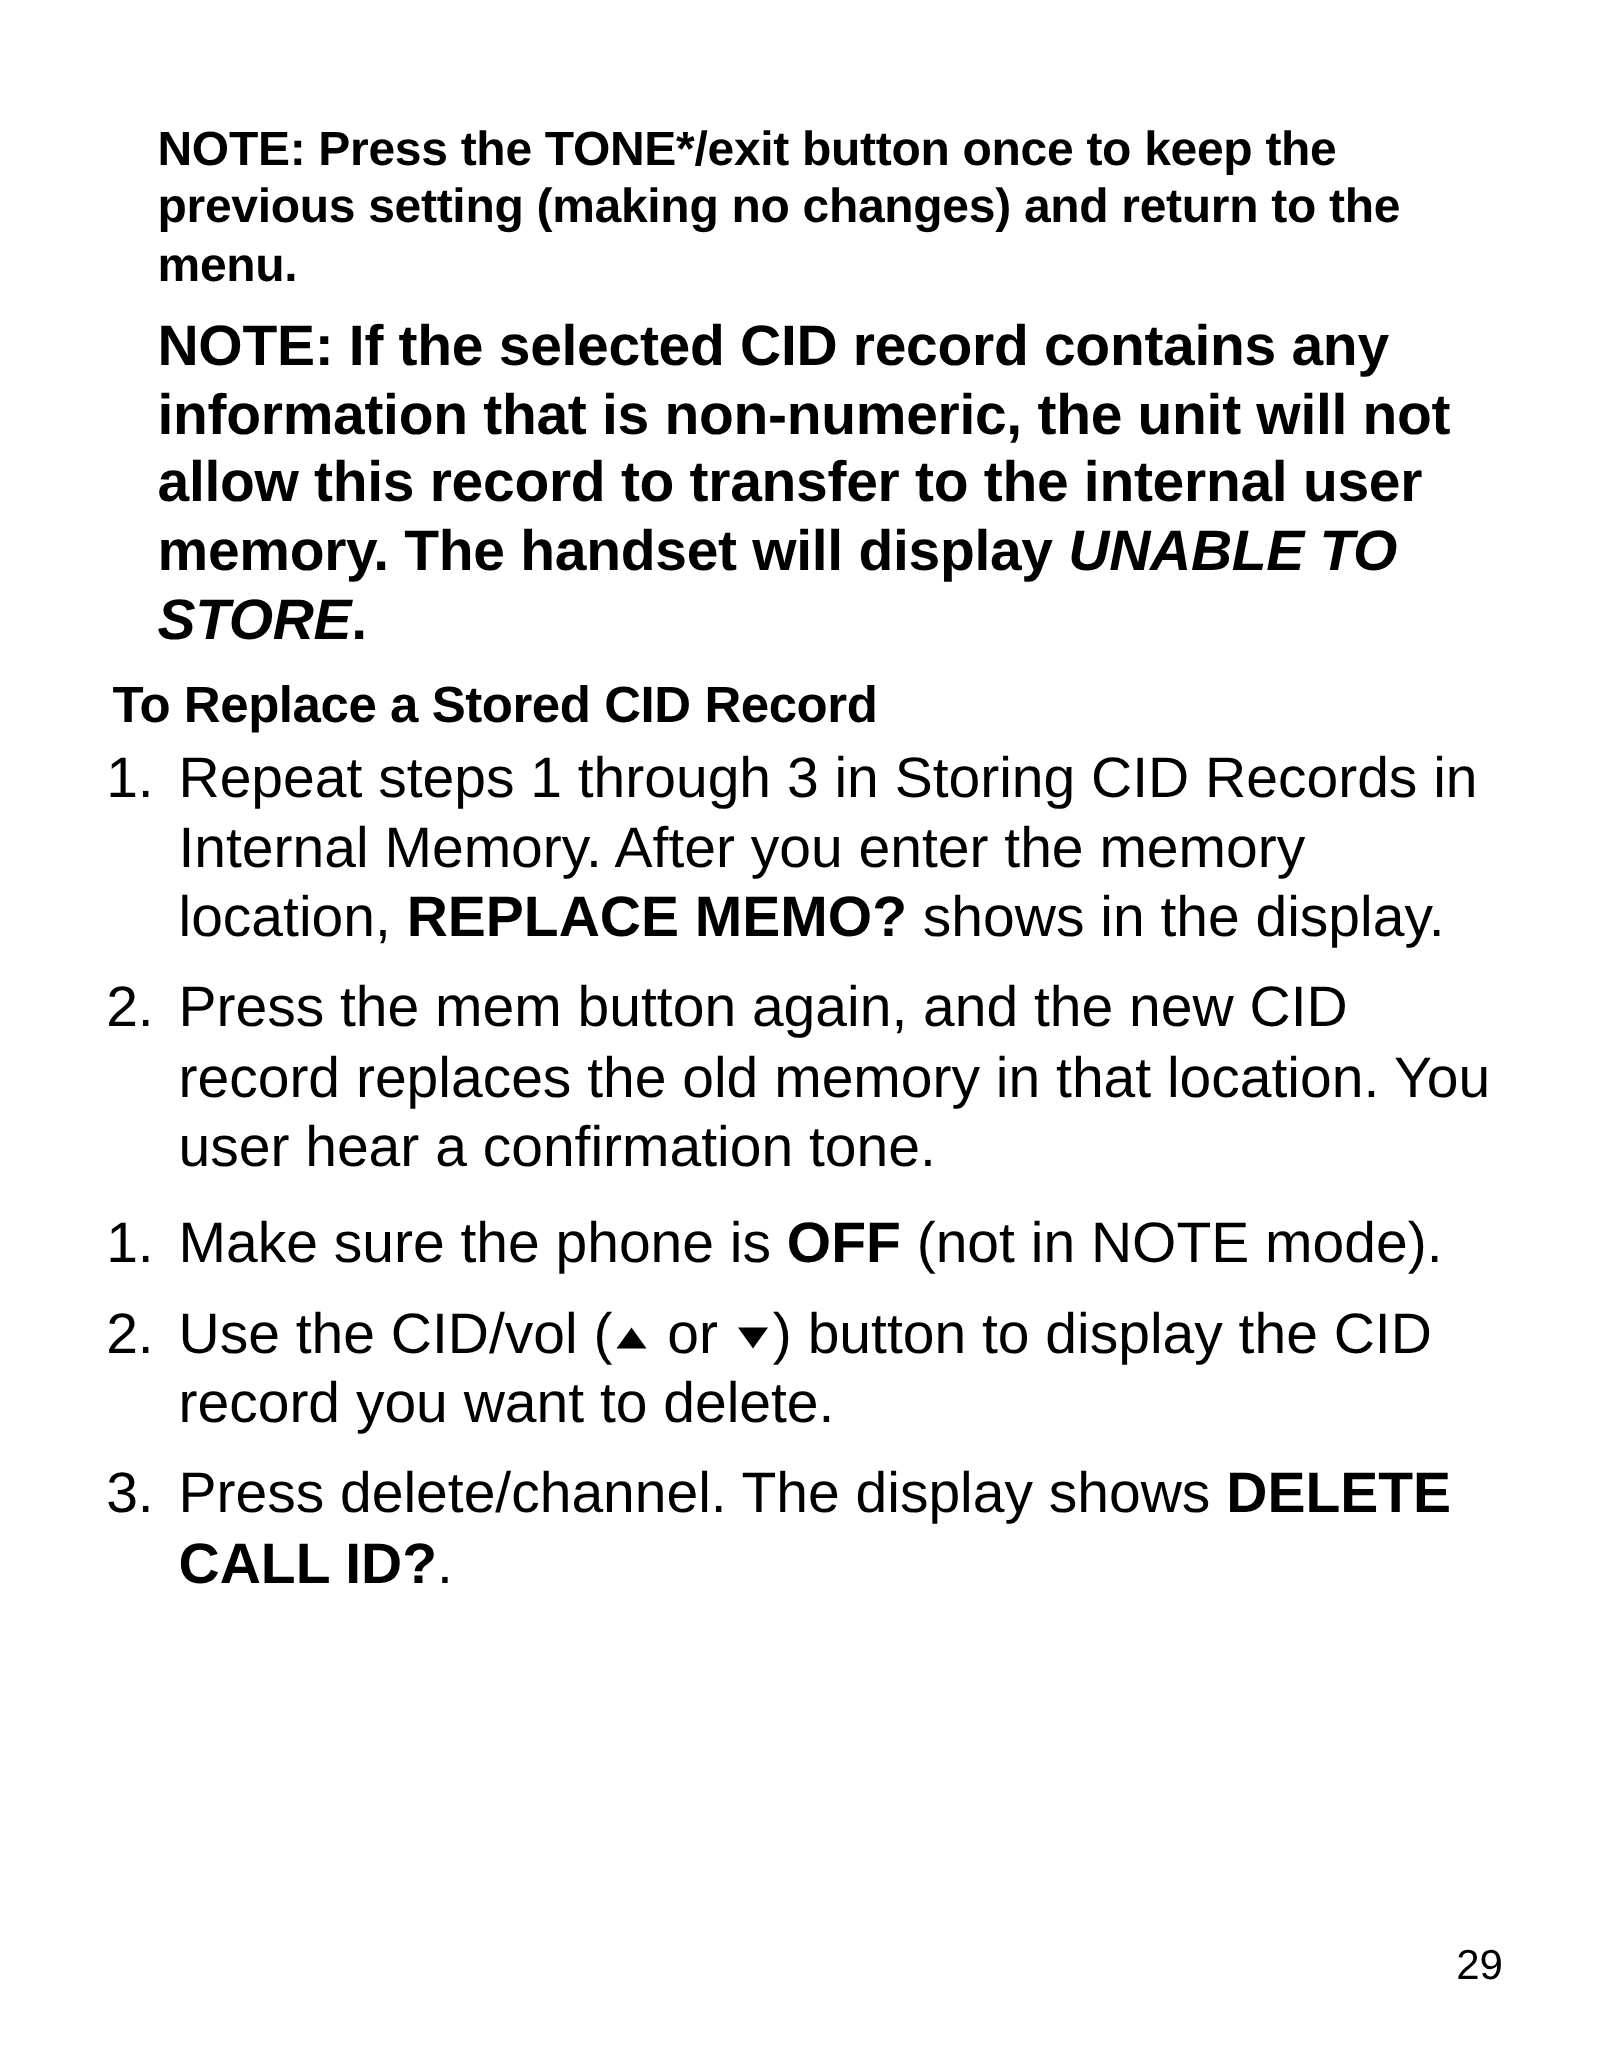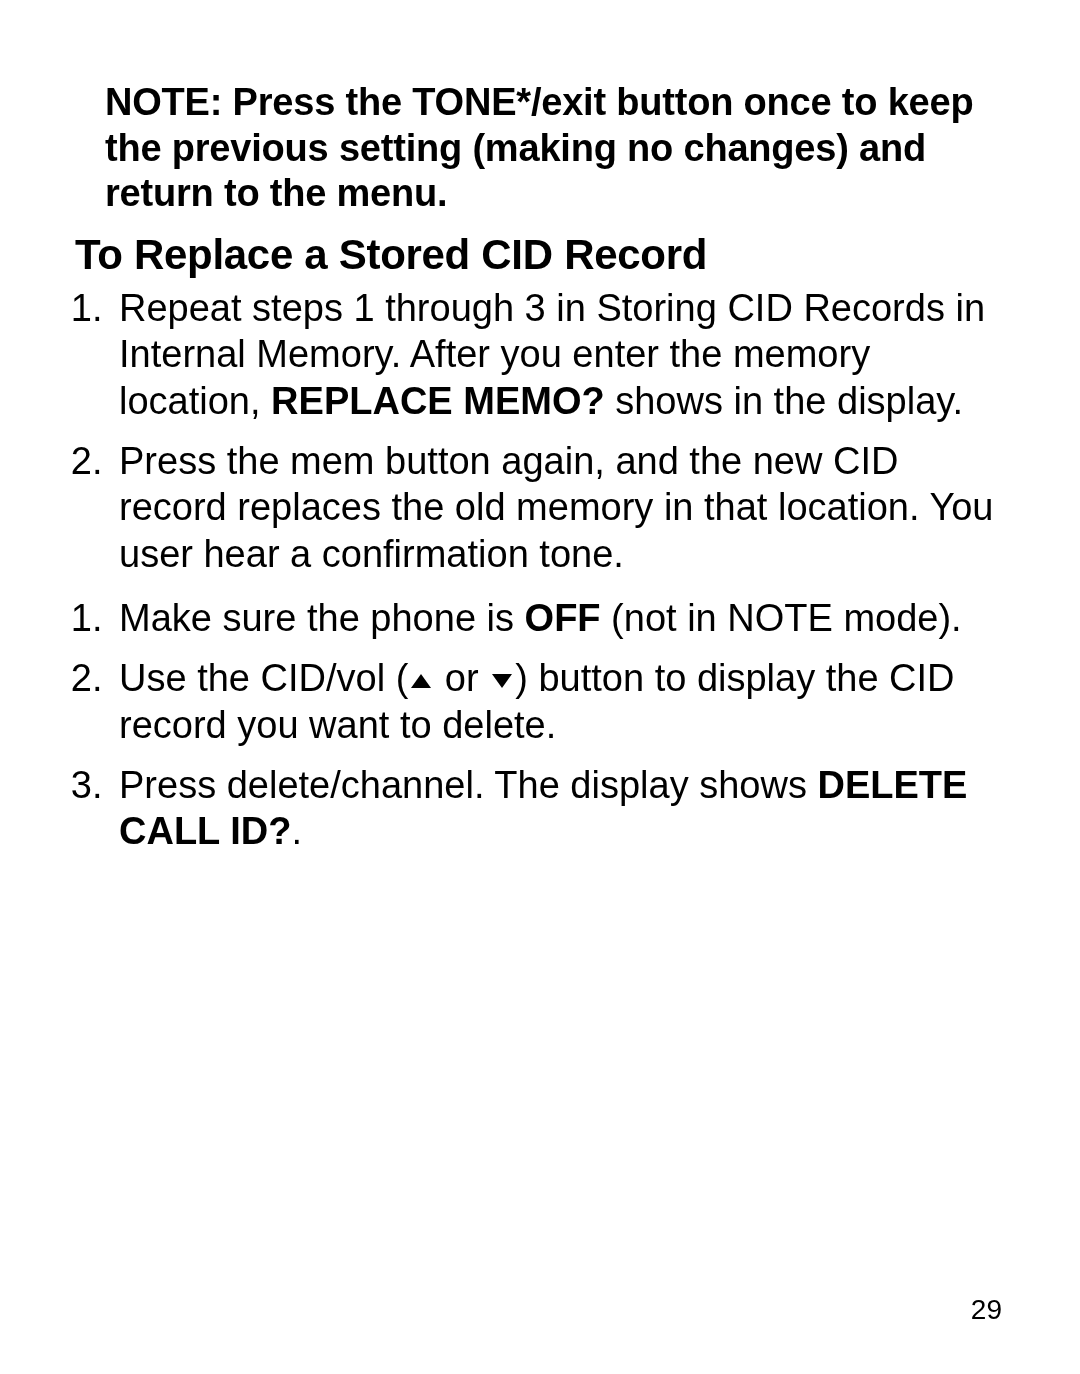--- a/index.html
+++ b/index.html
@@ -13,40 +13,40 @@
   }
   .page {
     box-sizing: border-box;
     width: 1080px;
     height: 1374px;
     padding: 80px 75px 60px 75px;
     position: relative;
   }
   .note {
     font-weight: 700;
-    font-size: 38px;
+    font-size: 32px;
     line-height: 1.2;
     margin: 0 0 14px 0;
     padding-left: 30px;
     letter-spacing: -0.2px;
   }
   .note2 {
     font-weight: 700;
     font-size: 38px;
     line-height: 1.2;
     margin: 0 0 14px 0;
     padding-left: 30px;
     letter-spacing: -0.2px;
   }
   .note2 .ital {
     font-style: italic;
   }
   h2.section {
     font-weight: 700;
-    font-size: 42px;
+    font-size: 34px;
     margin: 6px 0 6px 0;
     letter-spacing: -0.3px;
   }
   ol {
     margin: 0 0 18px 0;
     padding-left: 38px;
     font-size: 38px;
     line-height: 1.22;
     font-weight: 400;
   }
@@ -86,20 +86,23 @@
     border-top: 14px solid #000;
   }
 </style>
 </head>
 <body>
 
 <div class="page">
 
   <p class="note">NOTE: Press the TONE*/exit button once to keep the previous setting (making no changes) and return to the menu.</p>
 
+  <p class="note2">
+    <span>NOTE: If the selected CID record contains any information that is non-numeric, the unit will not allow this record to transfer to the internal user memory. The handset will display </span><span class="ital">UNABLE TO STORE</span><span>.</span>
+  </p>
 
   <h2 class="section">To Replace a Stored CID Record</h2>
 
   <ol>
     <li>
       <span>Repeat steps 1 through 3 in Storing CID Records in Internal Memory. After you enter the memory location, </span><span class="strong-ital">REPLACE MEMO?</span><span> shows in the display.</span>
     </li>
     <li>Press the mem button again, and the new CID record replaces the old memory in that location. You user hear a confirmation tone.</li>
   </ol>
 

